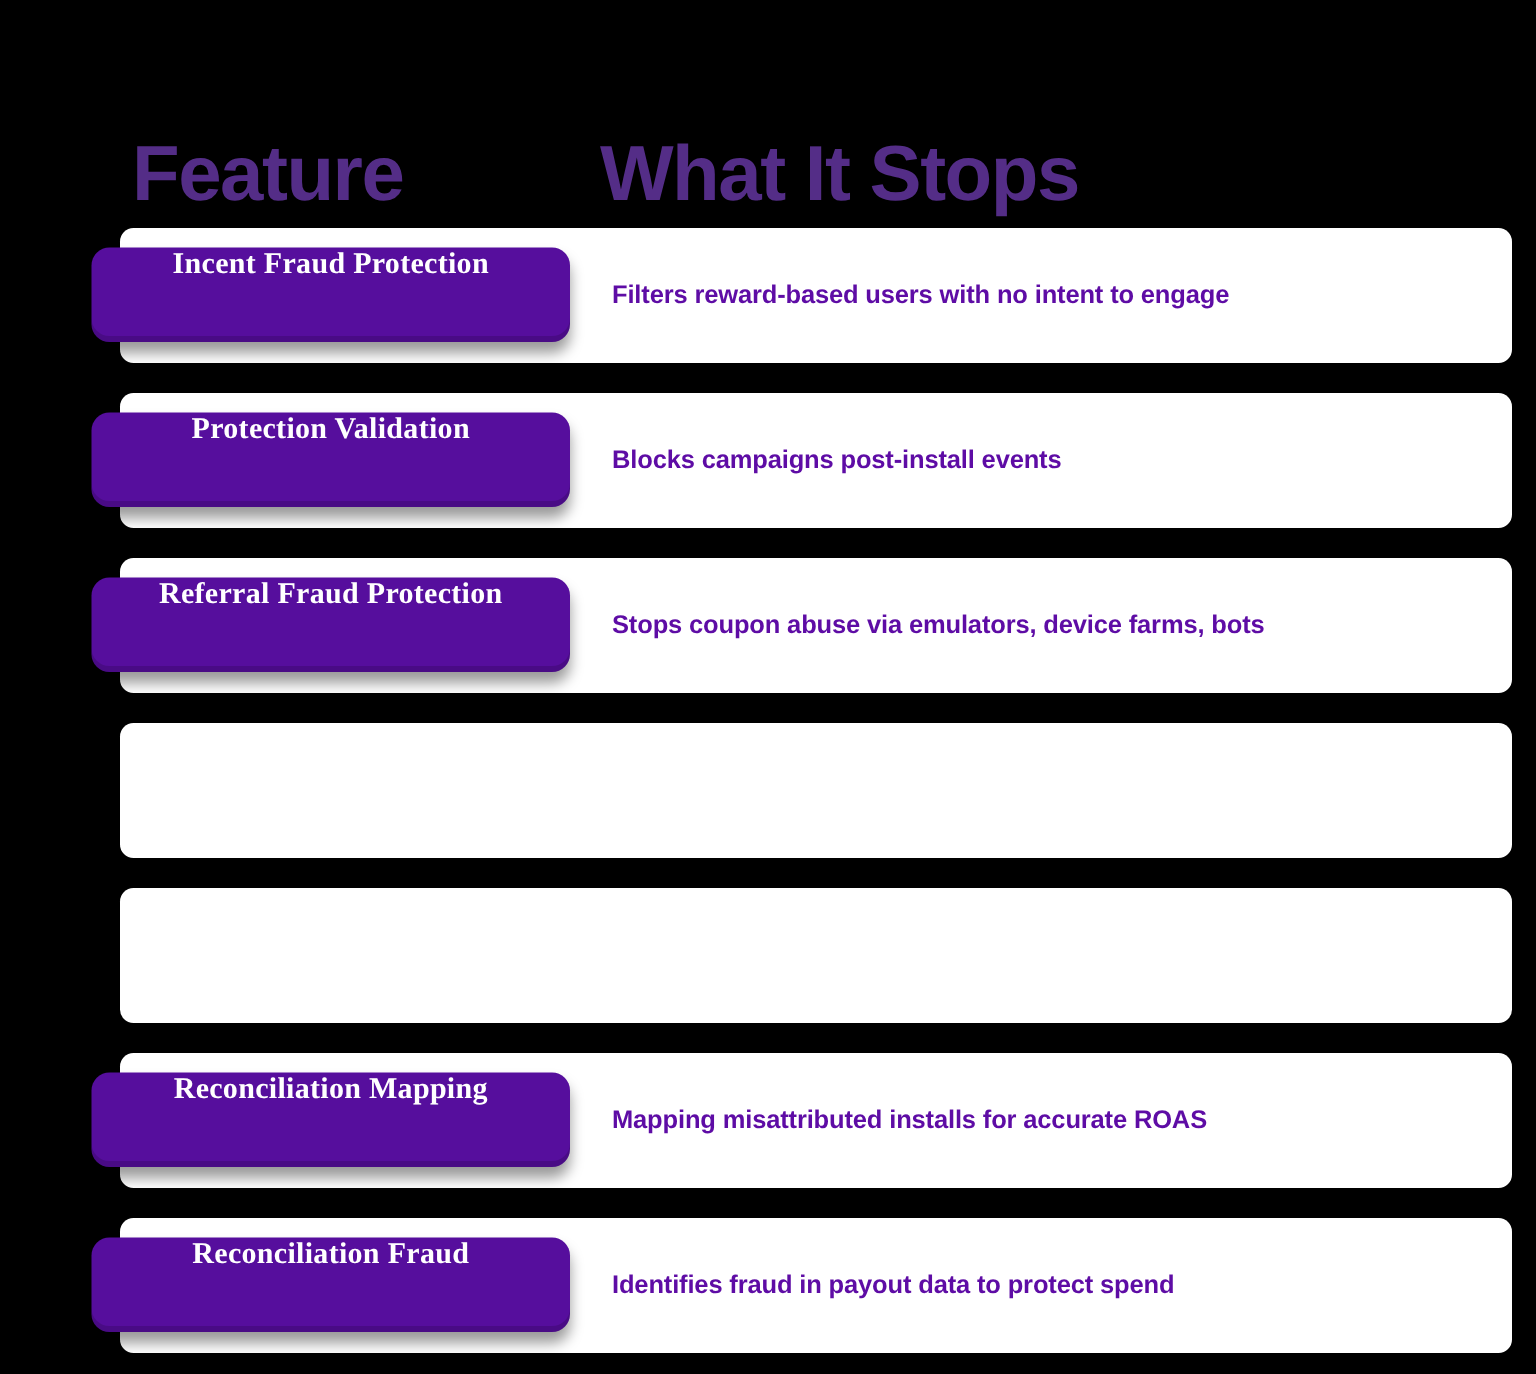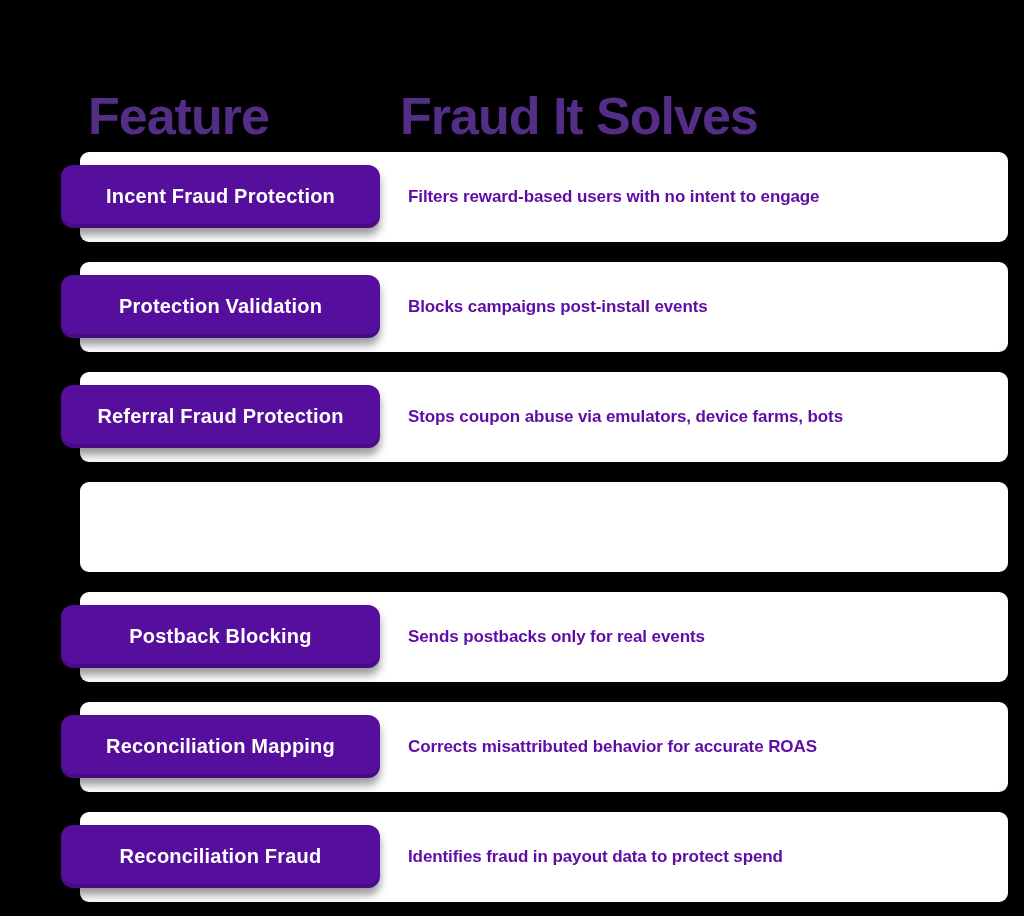--- a/index.html
+++ b/index.html
@@ -53,23 +53,24 @@
   }
   .badge{
     position:absolute;
     left:-19px;
     top:13px;
     width:319px;
     height:63px;
     background:var(--badge-bg);
     border-radius:12px;
     display:flex;
-    align-items:center;
+    align-items:flex-start;
     justify-content:center;
     box-shadow:0 7px 9px rgba(0,0,0,0.40), inset 0 -4px 0 rgba(0,0,0,0.15);
+    font-family:Liberation Serif, serif;
   }
   .badge-label{
     color:var(--badge-text);
     font-size:20px;
     font-weight:700;
     letter-spacing:0.2px;
     white-space:nowrap;
   }
   .solves-text{
     margin-left:328px;
@@ -79,21 +80,21 @@
     font-weight:700;
     line-height:1.42;
     letter-spacing:-0.1px;
   }
 </style>
 </head>
 <body>
 
 <div class="stage">
   <div class="col-header feature">Feature</div>
-  <div class="col-header solves">Fraud It Solves</div>
+  <div class="col-header solves">What It Stops</div>
   <div class="rows" id="rows">
   <div class="card">
     <div class="badge">
       <span class="badge-label">Incent Fraud Protection</span>
     </div>
     <div class="solves-text">Filters reward-based users with no intent to engage</div>
   </div>
 
   <div class="card">
     <div class="badge">
@@ -106,31 +107,27 @@
     <div class="badge">
       <span class="badge-label">Referral Fraud Protection</span>
     </div>
     <div class="solves-text">Stops coupon abuse via emulators, device farms, bots</div>
   </div>
 
   <div class="card">
   </div>
 
   <div class="card">
-    <div class="badge">
-      <span class="badge-label">Postback Blocking</span>
-    </div>
-    <div class="solves-text">Sends postbacks only for real events</div>
   </div>
 
   <div class="card">
     <div class="badge">
       <span class="badge-label">Reconciliation Mapping</span>
     </div>
-    <div class="solves-text">Corrects misattributed behavior for accurate ROAS</div>
+    <div class="solves-text">Mapping misattributed installs for accurate ROAS</div>
   </div>
 
   <div class="card">
     <div class="badge">
       <span class="badge-label">Reconciliation Fraud</span>
     </div>
     <div class="solves-text">Identifies fraud in payout data to protect spend</div>
   </div>
 </div>
 </div>

